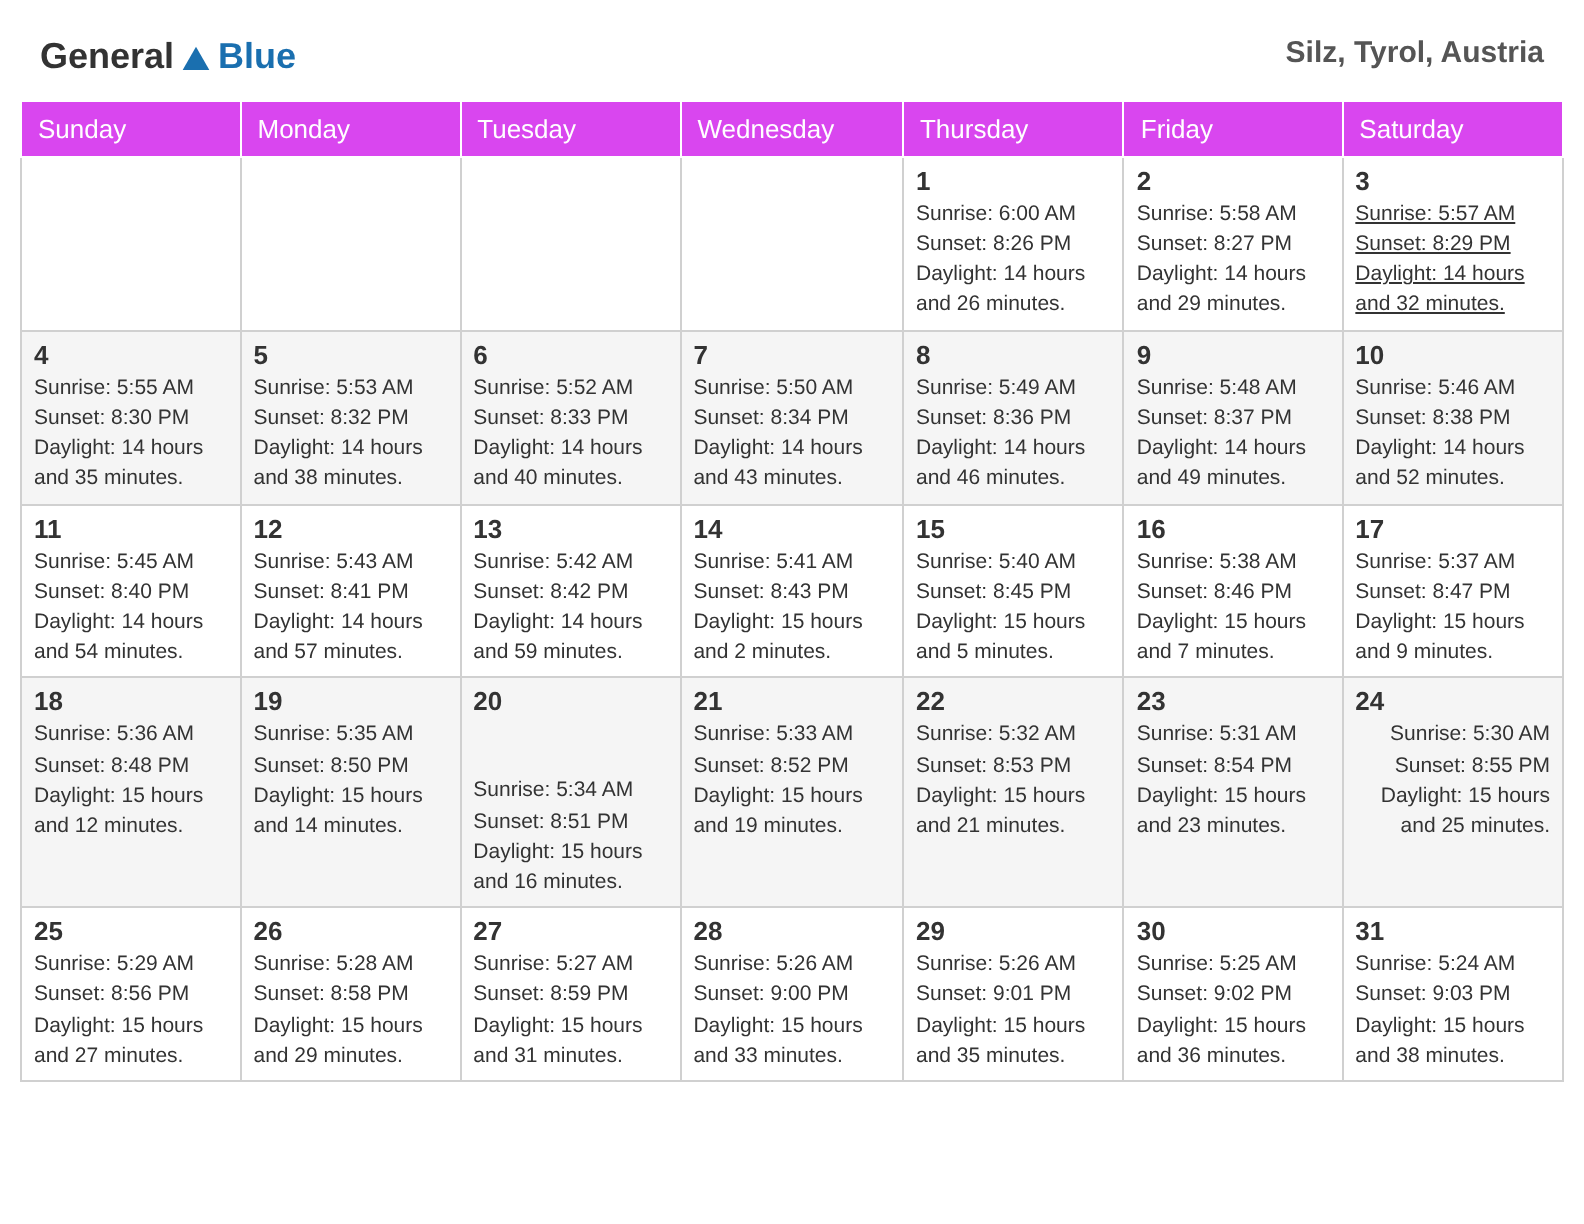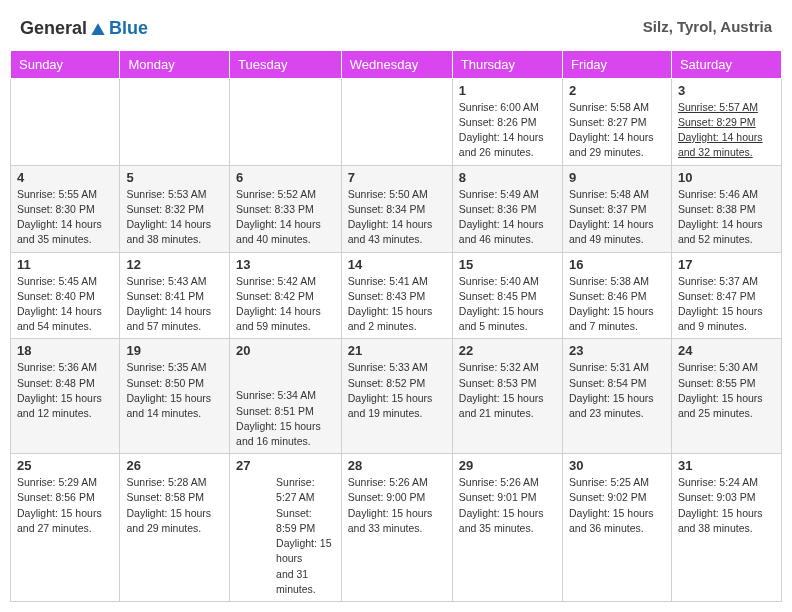--- a/index.html
+++ b/index.html
@@ -276,21 +276,21 @@
         </td>
         <td>
           <span class="day-num">23</span>
           <div class="day-info" style="white-space: pre-line;">Sunrise: 5:31 AM
 Sunset: 8:54 PM
 Daylight: 15 hours
 and 23 minutes.</div>
         </td>
         <td>
           <span class="day-num">24</span>
-          <div class="day-info" style="white-space: pre-line;">Sunrise: 5:30 AM
+          <div class="day-info" style="white-space: pre-line; text-align: right;">Sunrise: 5:30 AM
 Sunset: 8:55 PM
 Daylight: 15 hours
 and 25 minutes.</div>
         </td>
       </tr>
       <tr>
         <td>
           <span class="day-num">25</span>
           <div class="day-info" style="white-space: pre-line;">Sunrise: 5:29 AM
 Sunset: 8:56 PM
@@ -299,21 +299,21 @@
         </td>
         <td>
           <span class="day-num">26</span>
           <div class="day-info" style="white-space: pre-line;">Sunrise: 5:28 AM
 Sunset: 8:58 PM
 Daylight: 15 hours
 and 29 minutes.</div>
         </td>
         <td>
           <span class="day-num">27</span>
-          <div class="day-info" style="white-space: pre-line; margin-left: 40px;">Sunrise: 5:27 AM
+          <div class="day-info" style="white-space: pre-line;">Sunrise: 5:27 AM
 Sunset: 8:59 PM
 Daylight: 15 hours
 and 31 minutes.</div>
         </td>
         <td>
           <span class="day-num">28</span>
           <div class="day-info" style="white-space: pre-line;">Sunrise: 5:26 AM
 Sunset: 9:00 PM
 Daylight: 15 hours
 and 33 minutes.</div>

